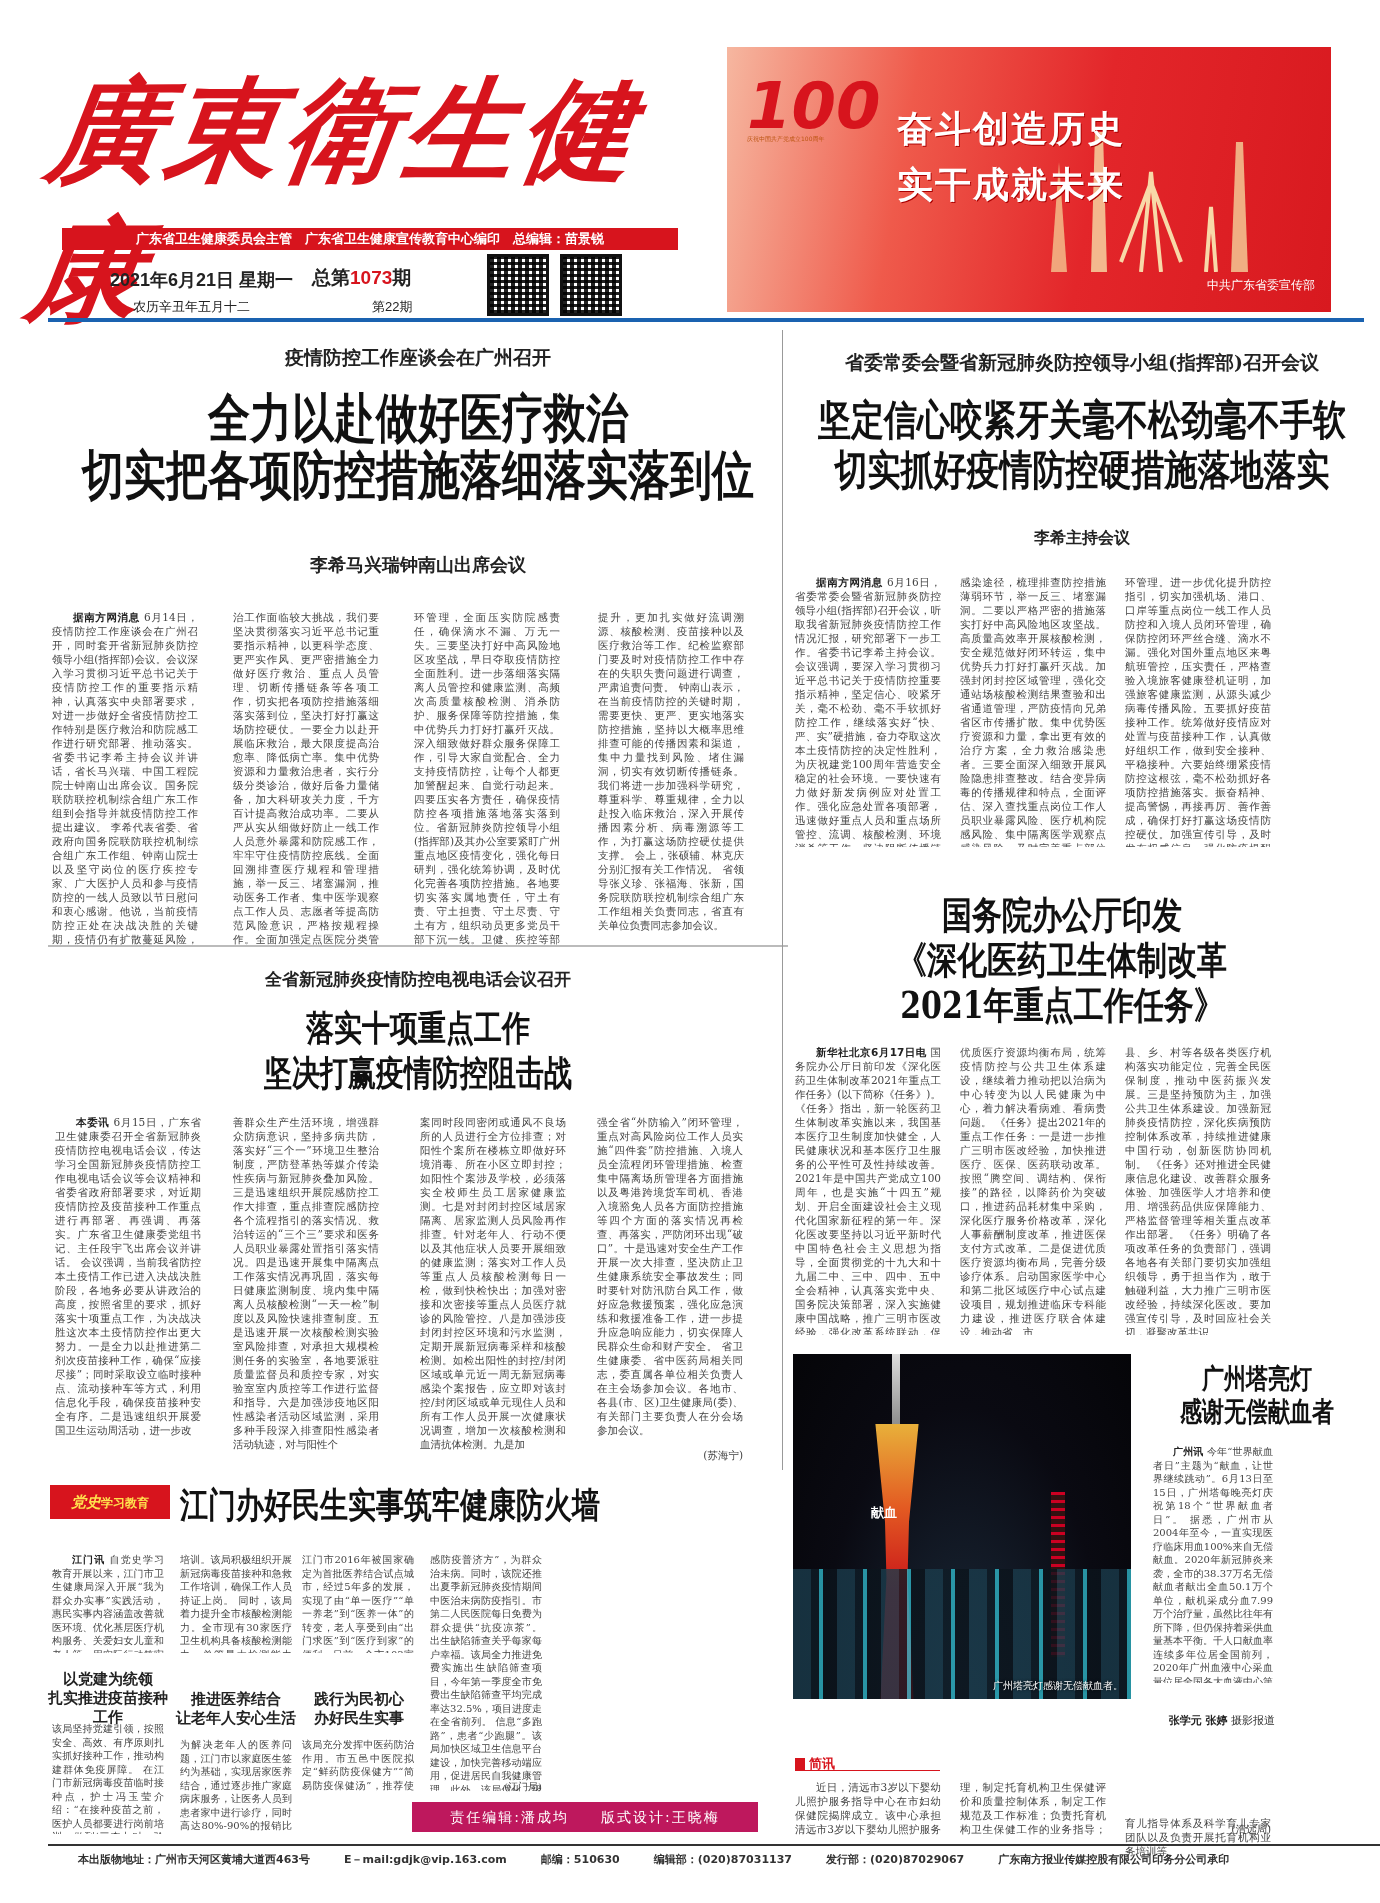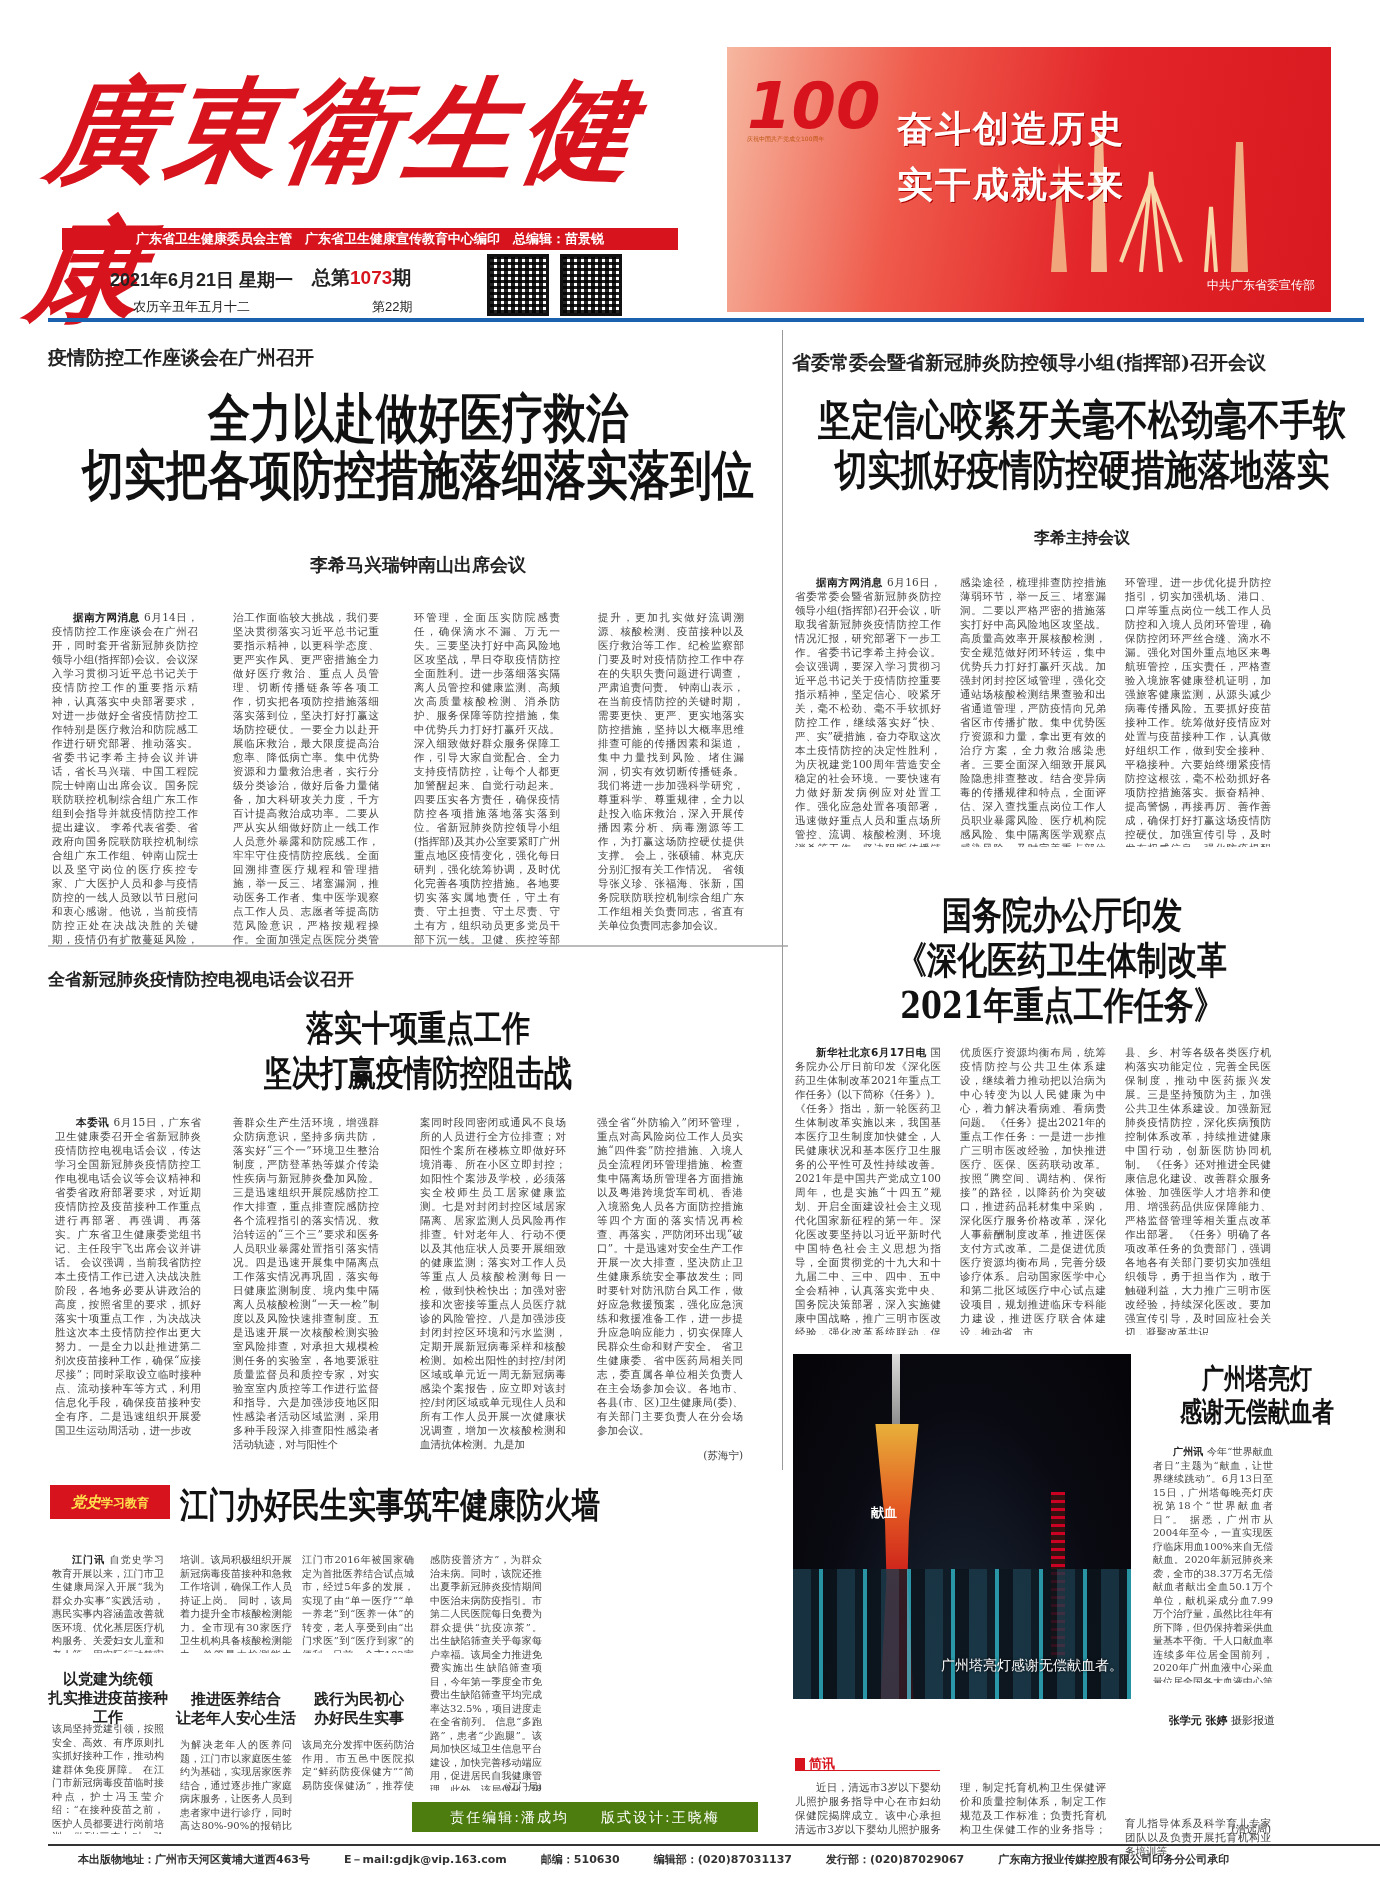--- a/index.html
+++ b/index.html
@@ -17,41 +17,41 @@
         repeating-linear-gradient(0deg, #222 0 3px, #fff 3px 6px); background-blend-mode: multiply; }
   .qr1 { left: 487px; top: 254px; } .qr2 { left: 560px; top: 254px; }
   .blue-rule { left: 48px; top: 318px; width: 1316px; height: 4px; background: #1a62b0; }
   .banner { left: 727px; top: 47px; width: 604px; height: 265px; background: linear-gradient(100deg, #f6b7a0 0%, #ef5a4b 30%, #e3262a 60%, #d8191f 100%); overflow: hidden; }
   .banner .logo100 { left: 20px; top: 22px; font-family: "DejaVu Sans", sans-serif; font-size: 64px; font-weight: bold; color: #d7141d; font-style: italic; }
   .banner .logo-caption { left: 20px; top: 88px; font-size: 6px; color: #b51; font-family: "DejaVu Sans", sans-serif; }
   .banner .slogan { left: 170px; width: 250px; color: #fff; font-family: "DejaVu Serif", serif; font-weight: bold; font-size: 36px; letter-spacing: 2px; text-shadow: 1px 1px 0 #a00; }
   .banner .s1 { top: 58px; } .banner .s2 { top: 114px; }
   .banner .dept { right: 16px; bottom: 18px; color: #fff; font-family: "DejaVu Sans", sans-serif; font-size: 12px; }
   .banner .skyline { right: 60px; bottom: 40px; width: 240px; height: 150px; }
-  .kicker { font-family: "DejaVu Serif", serif; font-size: 19px; font-weight: bold; color: #222; white-space: nowrap; }
+  .kicker { font-family: "DejaVu Serif", serif; font-size: 19px; font-weight: bold; text-align: center; color: #222; white-space: nowrap; }
   .headline { font-family: "DejaVu Serif", serif; font-weight: bold; text-align: center; color: #111; white-space: nowrap; transform: scaleY(1.25); transform-origin: top center; }
   .subhead { font-family: "DejaVu Serif", serif; font-size: 18px; font-weight: bold; text-align: center; white-space: nowrap; }
   .body { font-family: "DejaVu Serif", serif; font-size: 10.5px; line-height: 14px; color: #444; text-align: justify; overflow: hidden; }
   .body .lead { font-weight: bold; color: #222; font-family: "DejaVu Sans", sans-serif; }
   .body p { text-indent: 2em; }
   .hr-grey { background: #bbb; height: 2px; }
   .vr-grey { background: #999; width: 1px; }
   .party-tag { left: 50px; top: 1485px; width: 120px; height: 34px; background: #d7141d; color: #fde047; font-family: "DejaVu Sans", sans-serif; font-size: 14px; font-weight: bold; line-height: 34px; text-align: center; }
   .party-tag .y { color: #ffe14d; font-style: italic; font-size: 15px; }
   .party-tag .w { font-size: 12px; color: #ffe14d; }
-  .editor-bar { left: 412px; top: 1802px; width: 346px; height: 30px; background: #4d7c0f; color: #fff; font-family: "DejaVu Sans", sans-serif; font-size: 14px; line-height: 30px; text-align: center; letter-spacing: 2px; white-space: nowrap; }
+  .editor-bar { left: 412px; top: 1802px; width: 346px; height: 30px; background: #be185d; color: #fff; font-family: "DejaVu Sans", sans-serif; font-size: 14px; line-height: 30px; text-align: center; letter-spacing: 2px; white-space: nowrap; }
   .footer-rule { left: 48px; top: 1844px; width: 1332px; height: 2px; background: #333; }
   .footer { left: 48px; top: 1852px; width: 1332px; font-family: "DejaVu Sans", sans-serif; font-size: 11px; font-weight: bold; color: #333; display: flex; gap: 34px; padding-left: 30px; white-space: nowrap; }
   .photo { left: 793px; top: 1354px; width: 338px; height: 345px; background: radial-gradient(ellipse at 50% 100%, #1b2a3a 0%, #0a0a12 60%, #050508 100%); overflow: hidden; }
   .tower { left: 80px; top: 70px; width: 48px; height: 280px; background: linear-gradient(180deg, #e8b03a 0%, #e35a22 30%, #c8141a 60%, #b0101a 100%); clip-path: polygon(5% 0, 95% 0, 75% 35%, 72% 55%, 85% 100%, 15% 100%, 28% 55%, 25% 35%); }
   .spire { left: 99px; top: 0px; width: 8px; height: 75px; background: linear-gradient(#ddd, #888); }
   .tower-text { left: 78px; top: 150px; color: #fff; font-family: "DejaVu Sans", sans-serif; font-size: 13px; font-weight: bold; }
   .ifc { left: 258px; top: 138px; width: 14px; height: 165px; background: repeating-linear-gradient(180deg, #c02 0 3px, #311 3px 8px); }
   .city { left: 0; bottom: 0; width: 338px; height: 130px; background: repeating-linear-gradient(90deg, #1a3b4b 0 18px, #0e1c26 18px 26px, #2fb5c7 26px 30px, #0b141c 30px 44px); opacity: 0.8; }
-  .photo-caption { right: 8px; bottom: 24px; color: #fff; font-family: "DejaVu Sans", sans-serif; font-size: 14px; text-shadow: 0 0 3px #000; margin-left: 36px; }
+  .photo-caption { right: 8px; bottom: 6px; color: #fff; font-family: "DejaVu Sans", sans-serif; font-size: 10px; text-shadow: 0 0 3px #000; margin-left: 36px; }
   .brief-tag { left: 795px; top: 1753px; }
   .brief-tag .sq { display: inline-block; width: 10px; height: 12px; background: #d7141d; vertical-align: middle; margin-right: 4px; }
   .brief-tag span.t { color: #d7141d; font-family: "DejaVu Sans", sans-serif; font-size: 13px; font-weight: bold; vertical-align: middle; }
   .brief-rule { left: 795px; top: 1770px; width: 145px; height: 1px; background: #d7141d; }
   .byline-photo { font-family: "DejaVu Sans", sans-serif; font-size: 11px; text-align: right; color: #333; }
   .byline-photo b { font-weight: bold; color: #222; }
   .section-h { font-family: "DejaVu Sans", sans-serif; font-size: 15px; font-weight: bold; text-align: center; line-height: 19px; color: #222; }
 </style>
 </head>
 <body>

